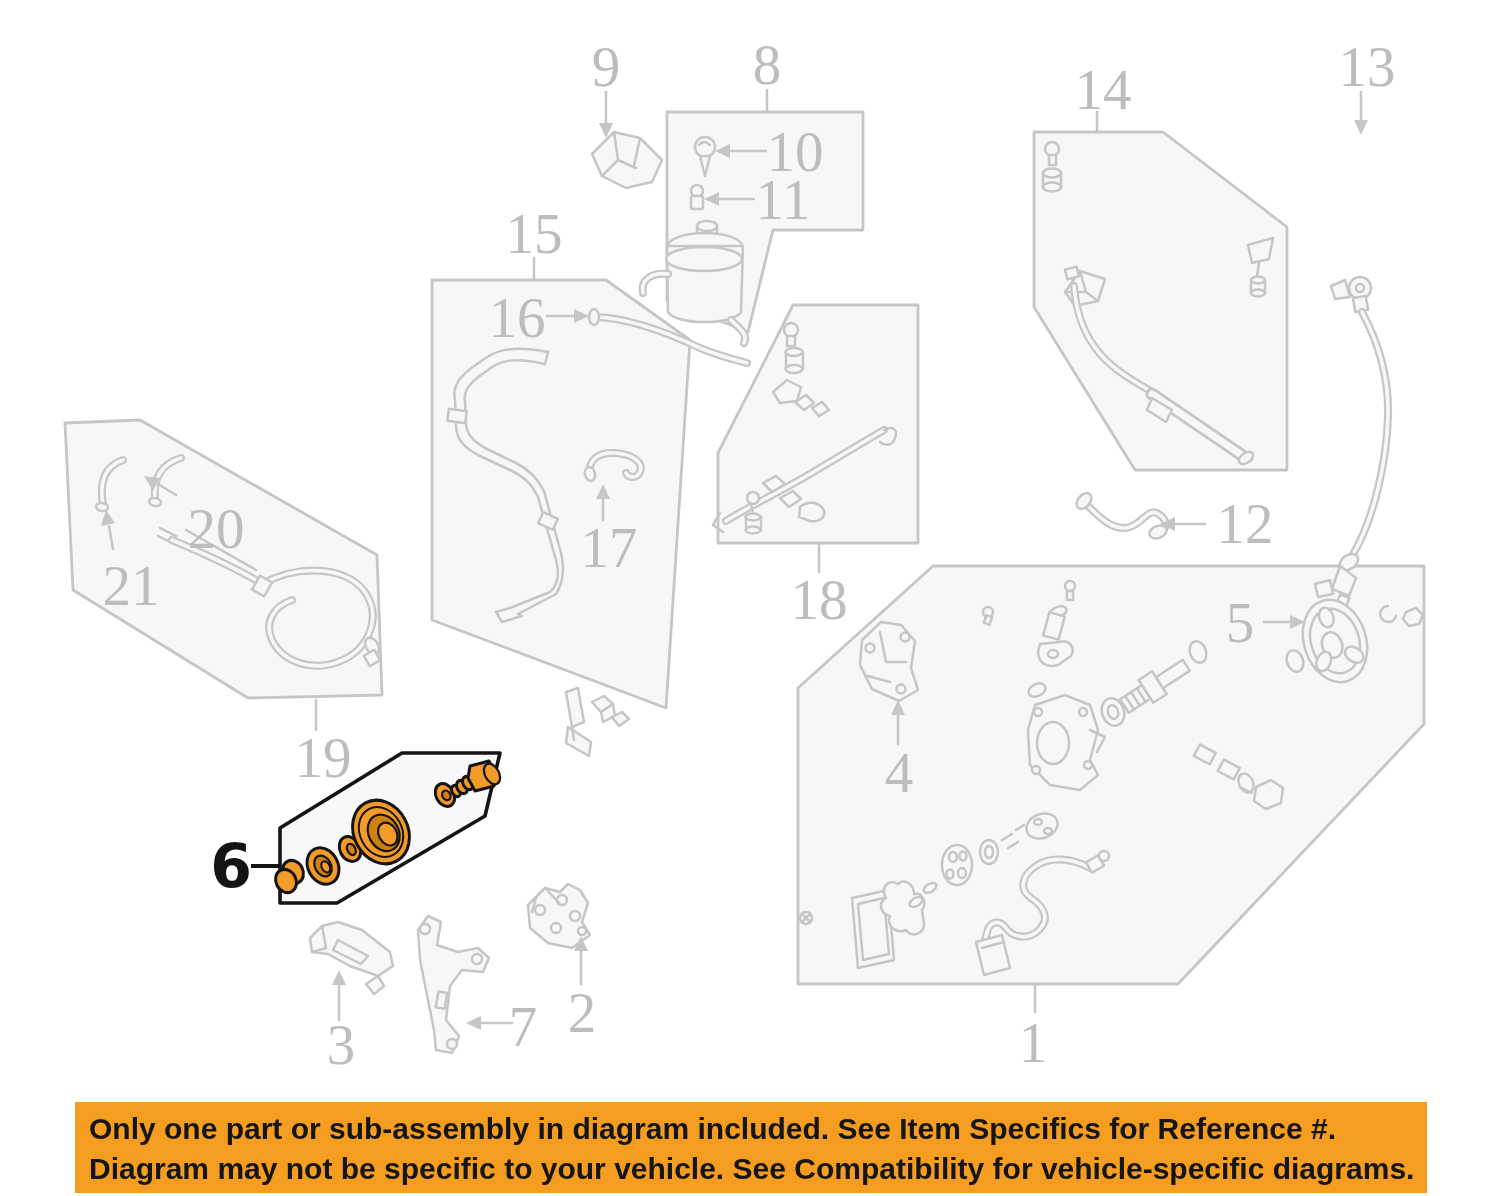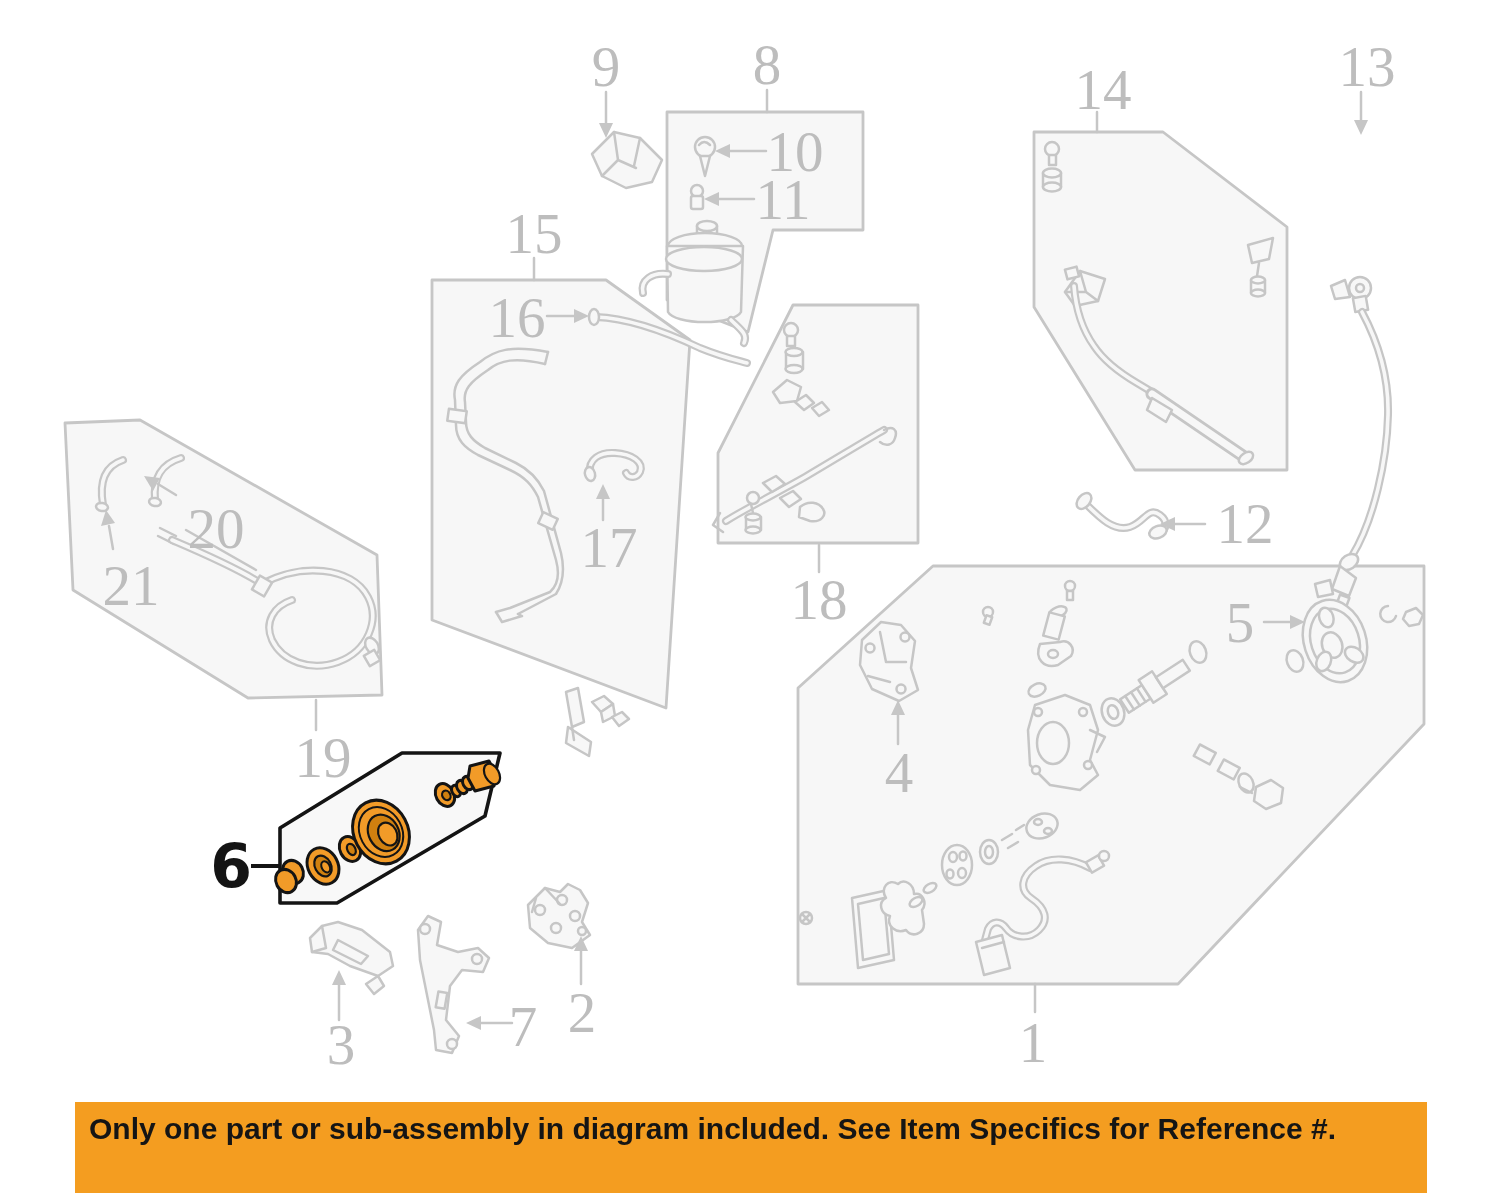--- a/index.html
+++ b/index.html
@@ -423,16 +423,17 @@
       <ellipse class="org" cx="492" cy="774" rx="7" ry="11" transform="rotate(-28 492 774)" style="stroke-width:2.2"></ellipse>
     </g>
     <path class="blkln" d="M251,866 H281"></path>
     <text class="b6" x="231" y="866">6</text>
   </g>
 </svg>
 
 
 <div id="banner">
   <div>Only one part or sub-assembly in diagram included. See Item Specifics for Reference #.</div>
+  <div>Diagram may not be specific to your vehicle. See Compatibility for vehicle-specific diagrams.</div>
 </div>
 
 
 
 
 </body></html>

